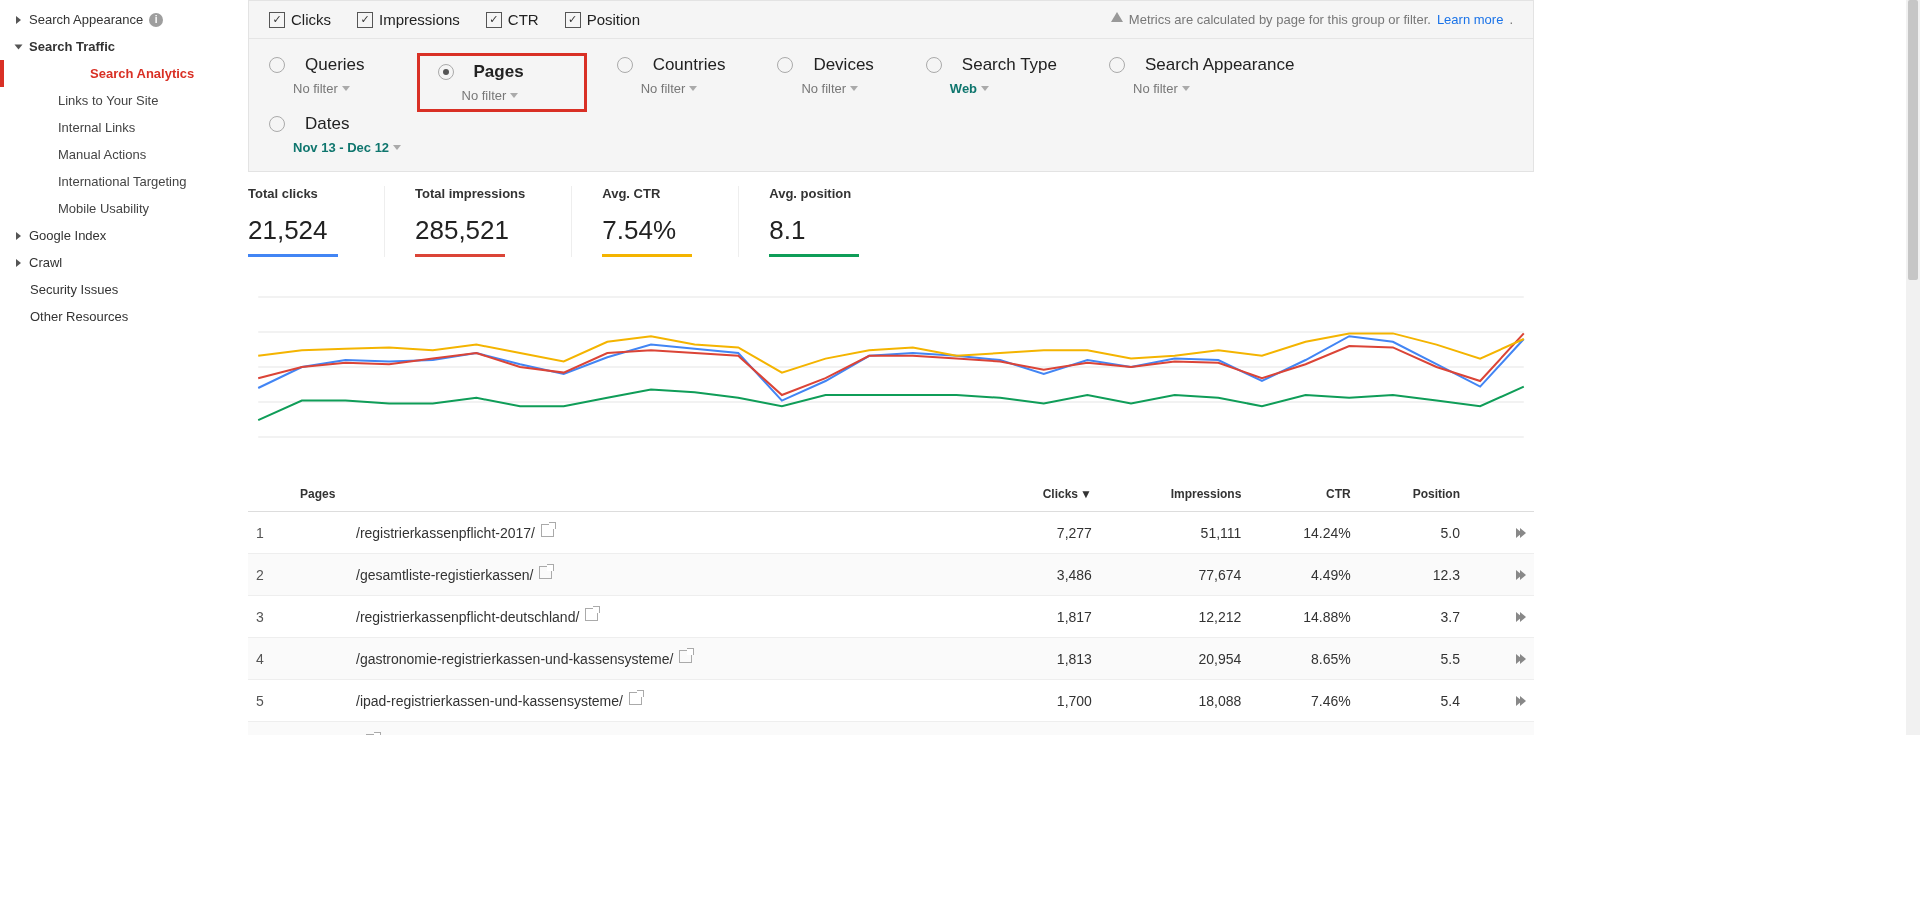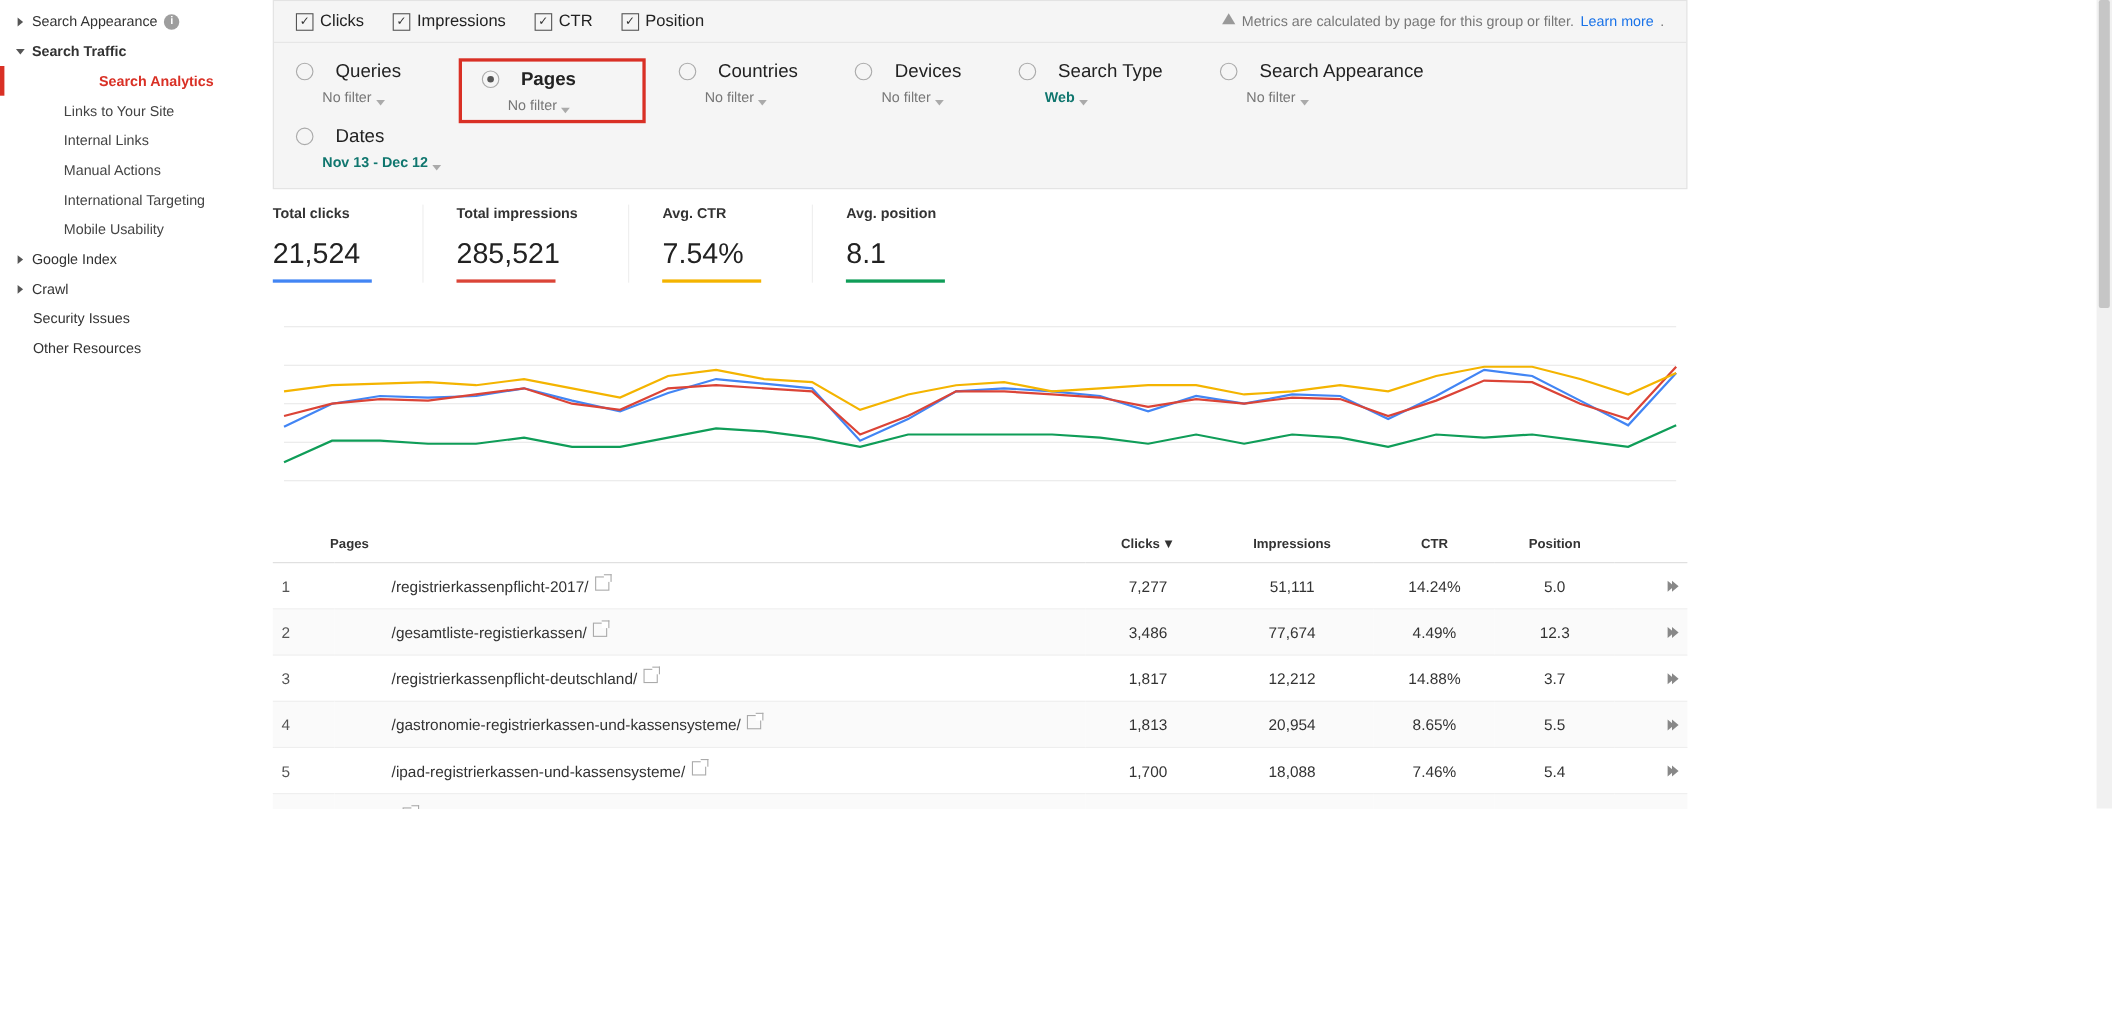--- a/index.html
+++ b/index.html
@@ -25,42 +25,42 @@
   .notice .warn{width:0;height:0;border-left:6px solid transparent;border-right:6px solid transparent;border-bottom:10px solid #999;display:inline-block;}
   .notice a{color:#1a73e8;text-decoration:none;}
   .dims-row{display:flex;padding:14px 20px 14px 20px;gap:0;flex-wrap:wrap;}
   .dim{display:flex;flex-direction:column;margin-right:40px;padding:2px 12px 2px 0;}
   .dim .top{display:flex;align-items:center;gap:20px;}
   .radio{width:14px;height:14px;border:1px solid #aaa;border-radius:50%;display:flex;align-items:center;justify-content:center;}
   .radio .dot{width:6px;height:6px;border-radius:50%;background:#555;display:none;}
   .radio.on .dot{display:block;}
   .dim-label{font-size:17px;color:#222;}
   .dim.selected .dim-label{font-weight:bold;}
-  .dim-sub{margin-left:24px;margin-top:6px;color:#777;font-size:13px;display:flex;align-items:flex-end;gap:4px;}
+  .dim-sub{margin-left:24px;margin-top:6px;color:#777;font-size:13px;display:flex;align-items:center;gap:4px;}
   .dim-sub.strong{color:#0f766e;font-weight:bold;}
   .tiny-tri{width:0;height:0;border-left:4px solid transparent;border-right:4px solid transparent;border-top:5px solid #aaa;display:inline-block;}
   .dim.hl{border:3px solid #d93025;padding:6px 60px 6px 18px;margin-right:30px;}
   
   .metrics{display:flex;gap:0;margin-top:14px;}
   .metric{padding:0 46px 0 0;border-right:1px solid #eee;margin-right:30px;}
   .metric:last-child{border-right:none;}
   .metric .t{font-size:13px;font-weight:bold;color:#333;}
   .metric .v{font-size:26px;color:#222;margin-top:14px;}
   .under{height:3px;margin-top:8px;width:90px;}
   .u-blue{background:#4285f4;}
   .u-red{background:#db4437;}
   .u-yellow{background:#f4b400;}
   .u-green{background:#0f9d58;}
   
   .chart-wrap{margin-top:30px;height:160px;position:relative;}
   .chart-wrap svg{width:100%;height:100%;}
   
   table{width:100%;border-collapse:collapse;margin-top:30px;}
   th{font-size:12px;font-weight:bold;text-align:left;padding:10px 8px;border-bottom:1px solid #ddd;color:#333;}
-  th.r,td.r{text-align:center;}
+  th.r,td.r{text-align:right;}
   td{padding:12px 8px;font-size:14px;border-bottom:1px solid #eee;color:#333;}
   tr.alt td{background:#fafafa;}
   .extlink{display:inline-block;width:11px;height:11px;border:1px solid #aaa;position:relative;margin-left:6px;vertical-align:1px;}
   .extlink::after{content:"";position:absolute;width:6px;height:6px;border-top:1px solid #aaa;border-right:1px solid #aaa;top:-3px;right:-3px;background:#fff;}
   .chev{display:inline-flex;gap:-2px;cursor:pointer;}
   .chev span{width:0;height:0;border-left:6px solid #888;border-top:5px solid transparent;border-bottom:5px solid transparent;}
   td.idx{width:40px;color:#555;}
   th.pages{padding-left:52px;}
   td.page{padding-left:52px;}
   .sort-arrow{display:inline-block;margin-left:2px;}

